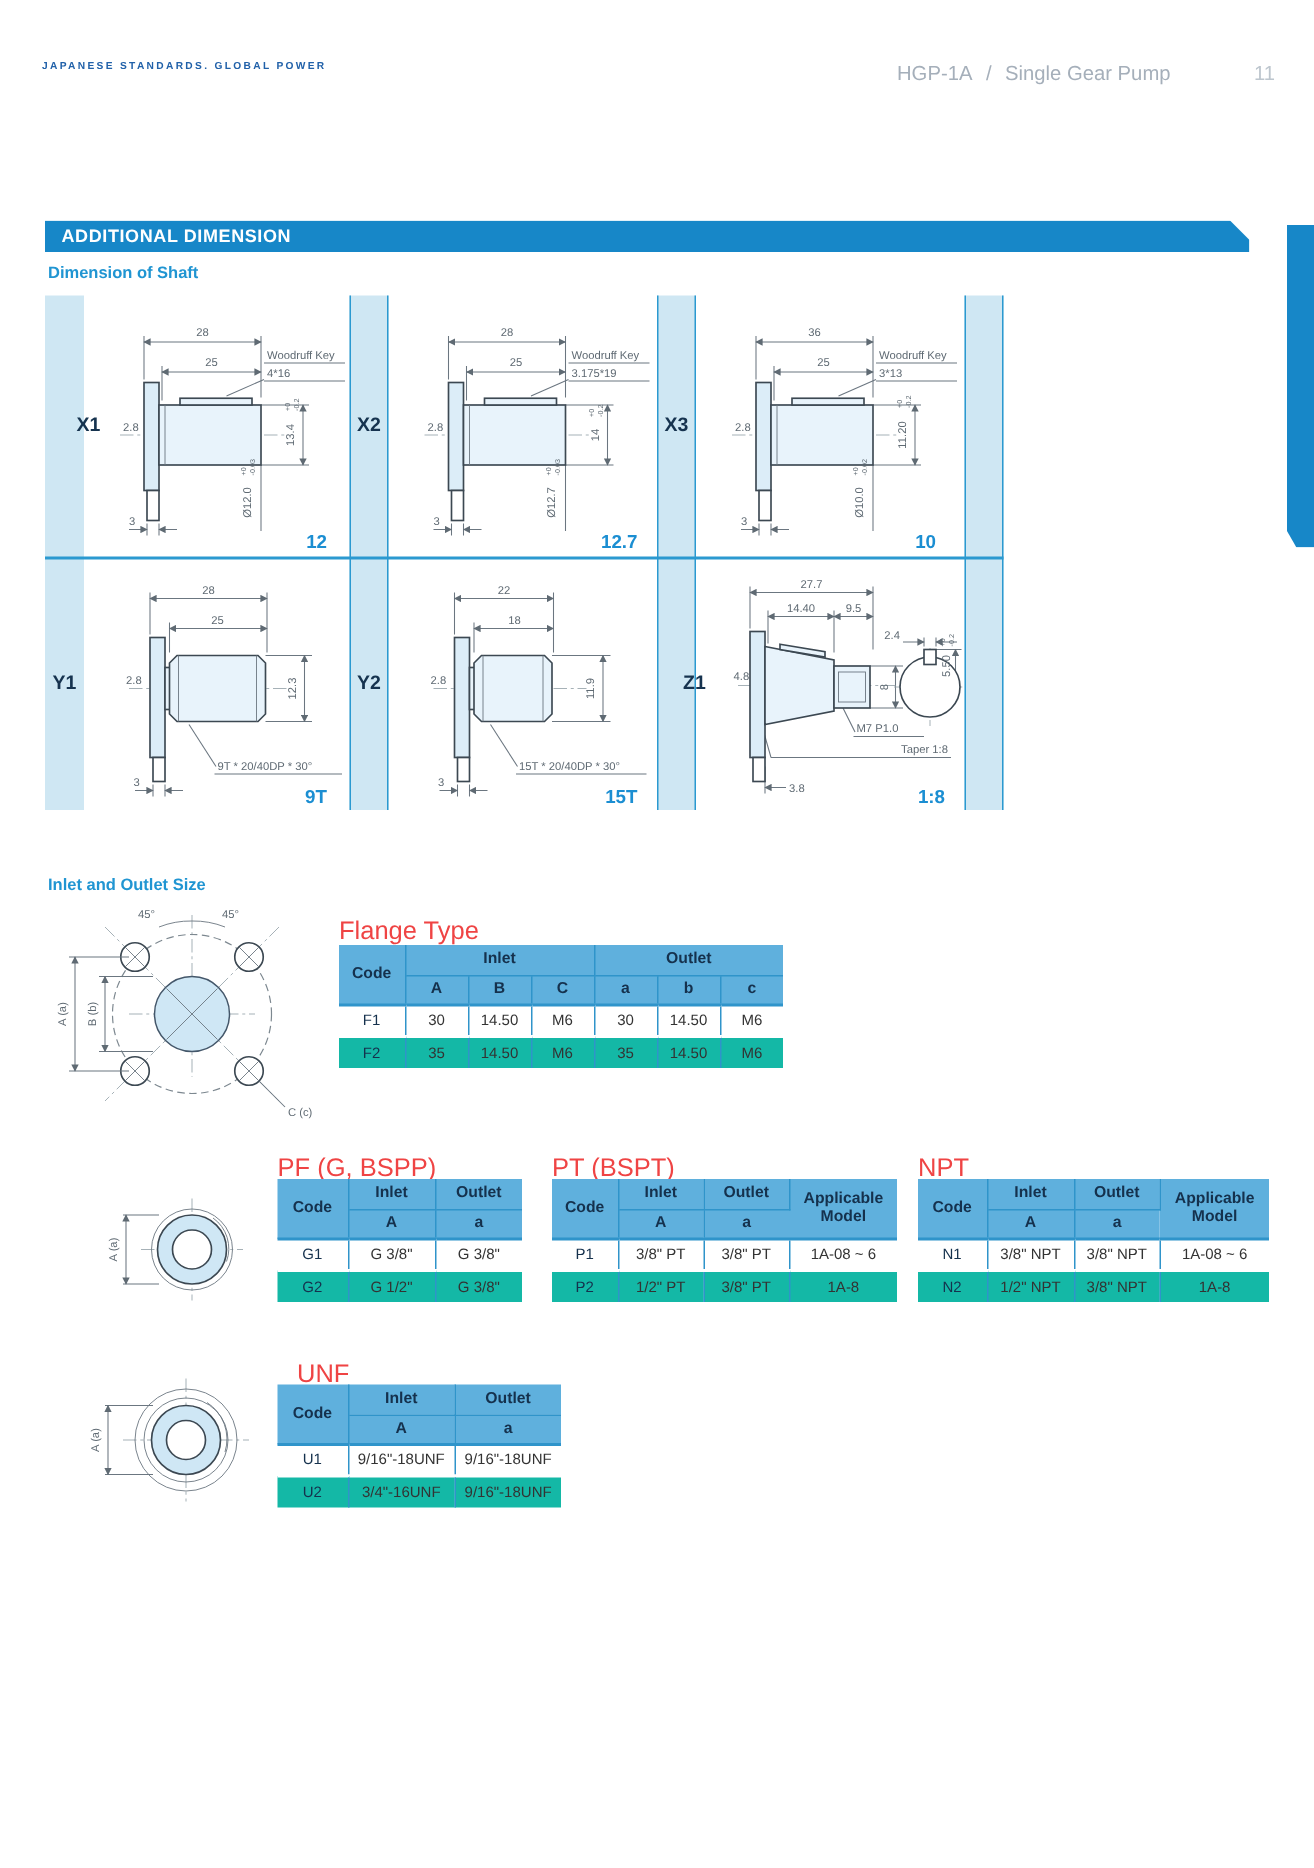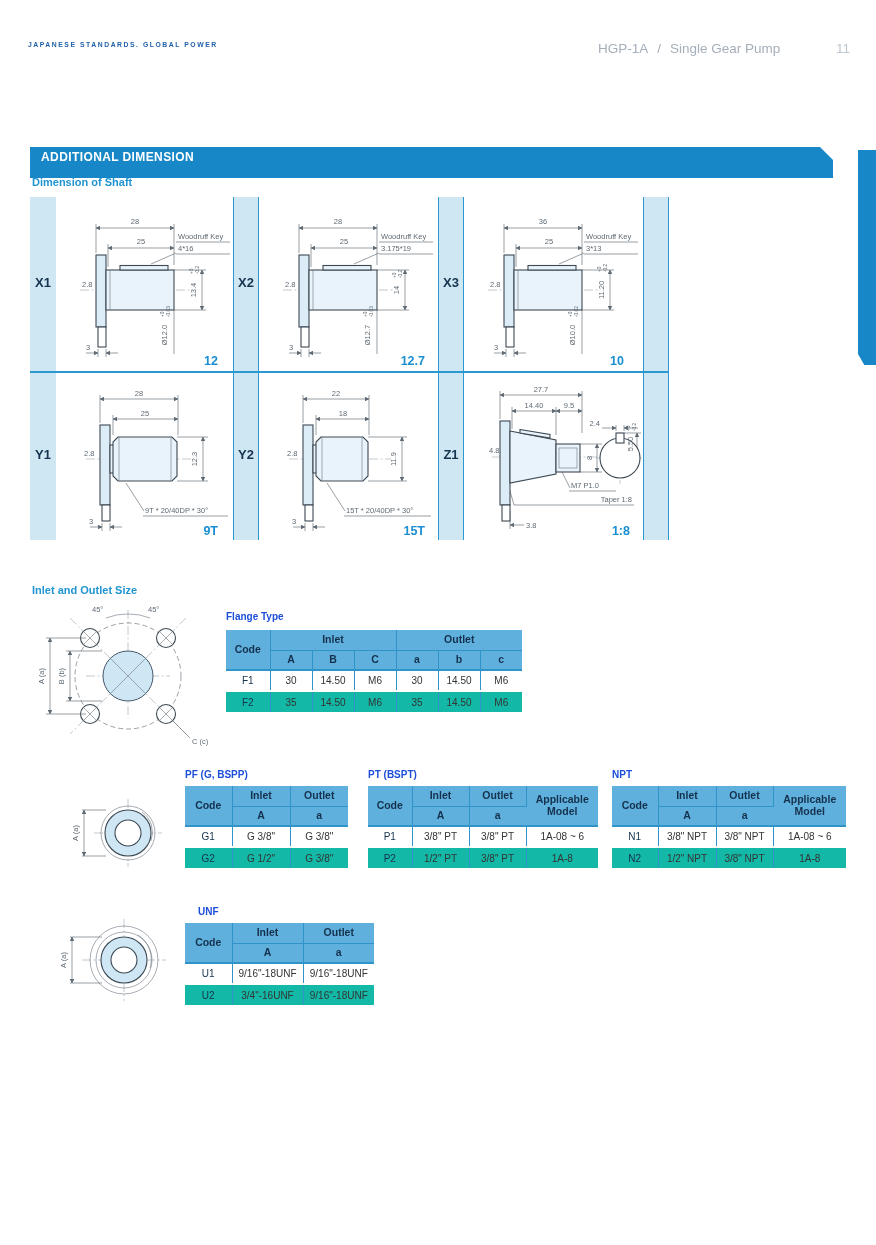--- a/index.html
+++ b/index.html
@@ -11,31 +11,31 @@
   #logo{left:28px;top:38px}
   #logo .lt{font-size:31px;font-weight:900;color:#2161a9;letter-spacing:1px;line-height:1}
   #logo .reg{font-size:11px;font-weight:700;vertical-align:10px;margin-left:2px}
   #logo .tag{font-size:6.8px;font-weight:700;color:#2161a9;letter-spacing:1.55px;margin-top:3px}
   #hdr-right{left:598px;top:41px;width:252px;display:flex;align-items:baseline;
              font-size:13.5px;color:#a5afba;white-space:nowrap}
   #hdr-right .sep{margin:0 9px}
   #hdr-right .pg{margin-left:auto;color:#bdc6ce}
 
   
-  #banner{left:30px;top:147px;width:803px;height:31px;background:#1787c8;color:#fff;
+  #banner{left:30px;top:147px;width:803px;height:21px;background:#1787c8;color:#fff;
           font-weight:700;font-size:12px;letter-spacing:.4px;line-height:21px;
           padding-left:11px;box-sizing:border-box;
           clip-path:polygon(0 0,calc(100% - 13px) 0,100% 13px,100% 100%,0 100%)}
   #side-tab{left:858px;top:150px;width:18px;height:215px;background:#1787c8;
             clip-path:polygon(0 0,100% 0,100% 100%,35% 100%,0 calc(100% - 11px))}
 
   .sec-title{color:#2095d2;font-weight:700;font-size:11px}
   #shaft-title{left:32px;top:176px}
   #io-title{left:32px;top:584px}
-  .tbl-title{color:#1d4ed8;font-weight:700;font-size:10px}
+  .tbl-title{color:#ef4444;font-weight:400;font-size:17px}
 
   
   #grid{left:30px;top:197px;width:639px;height:343px}
   .strip{position:absolute;top:0;width:26px;height:343px;background:#cfe7f3}
   .strip.b{border-left:1.5px solid #2b99d0;border-right:1.5px solid #2b99d0;box-sizing:border-box}
   #rowline{position:absolute;left:0;top:174px;width:639px;height:1.5px;background:#2b99d0}
   .slabel{position:absolute;width:26px;text-align:center;font-weight:700;font-size:13px;color:#16334f}
   .drw{position:absolute}
 
   
@@ -85,26 +85,26 @@
 <div class="abs" id="side-tab"></div>
 
 <div class="abs sec-title" id="shaft-title">Dimension of Shaft</div>
 
 <div class="abs" id="grid">
   <div class="strip" style="left:0"></div>
   <div class="strip b" style="left:203px"></div>
   <div class="strip b" style="left:408px"></div>
   <div class="strip b" style="left:613px"></div>
   <div id="rowline"></div>
-  <div class="slabel" style="left:0;top:78px">X1</div>
+  <div class="slabel" style="left:16px;top:78px">X1</div>
   <div class="slabel" style="left:203px;top:78px">X2</div>
   <div class="slabel" style="left:408px;top:78px">X3</div>
   <div class="slabel" style="left:0;top:250px">Y1</div>
   <div class="slabel" style="left:203px;top:250px">Y2</div>
-  <div class="slabel" style="left:408px;top:250px">Z1</div>
+  <div class="slabel" style="left:420px;top:250px">Z1</div>
 
   <svg class="drw" style="left:26px;top:0" width="177" height="174" viewBox="0 0 177 174">
     <g>
       <line class="el" x1="40" y1="56" x2="40" y2="27"></line>
         <line class="el" x1="118" y1="68" x2="118" y2="27"></line>
       <line class="dl" x1="40" y1="31" x2="118" y2="31" marker-start="url(#arr)" marker-end="url(#arr)"></line>
       <line class="el" x1="52" y1="70" x2="52" y2="47"></line>
       <line class="dl" x1="52" y1="51" x2="118" y2="51" marker-start="url(#arr)" marker-end="url(#arr)"></line>
       <line class="el" x1="95" y1="67" x2="120" y2="56"></line>
       <line class="el" x1="120" y1="45" x2="174" y2="45"></line>

